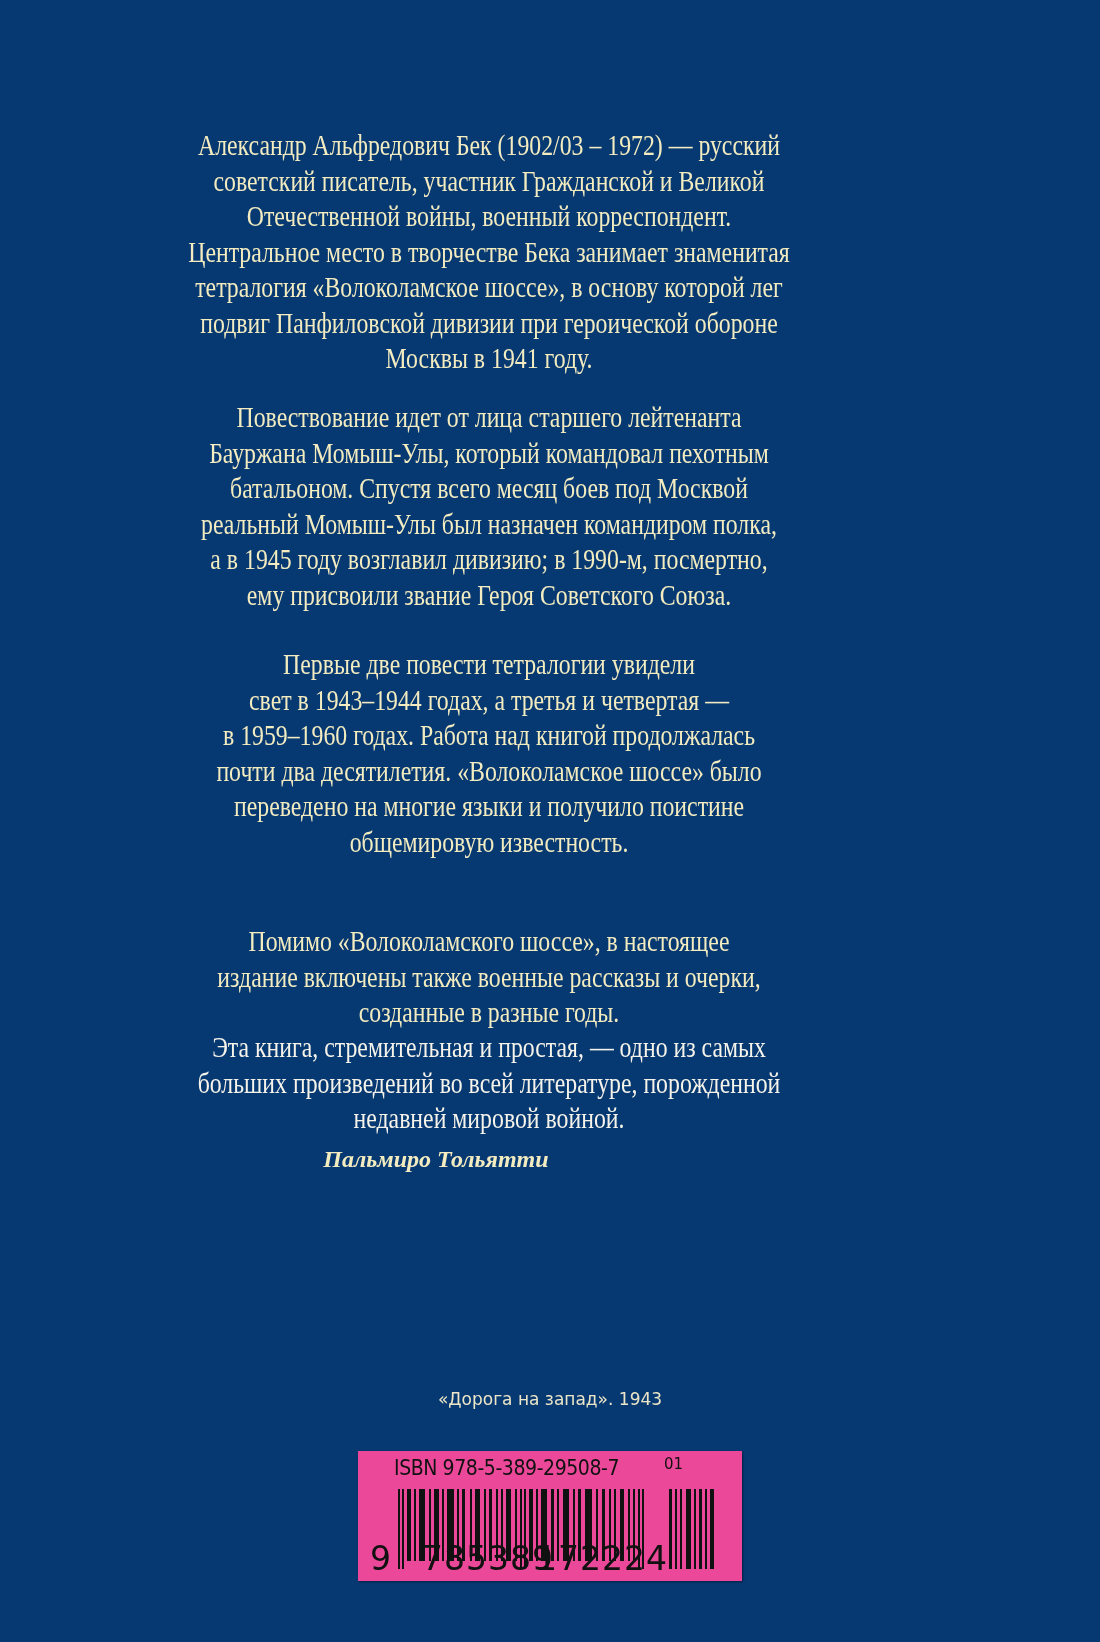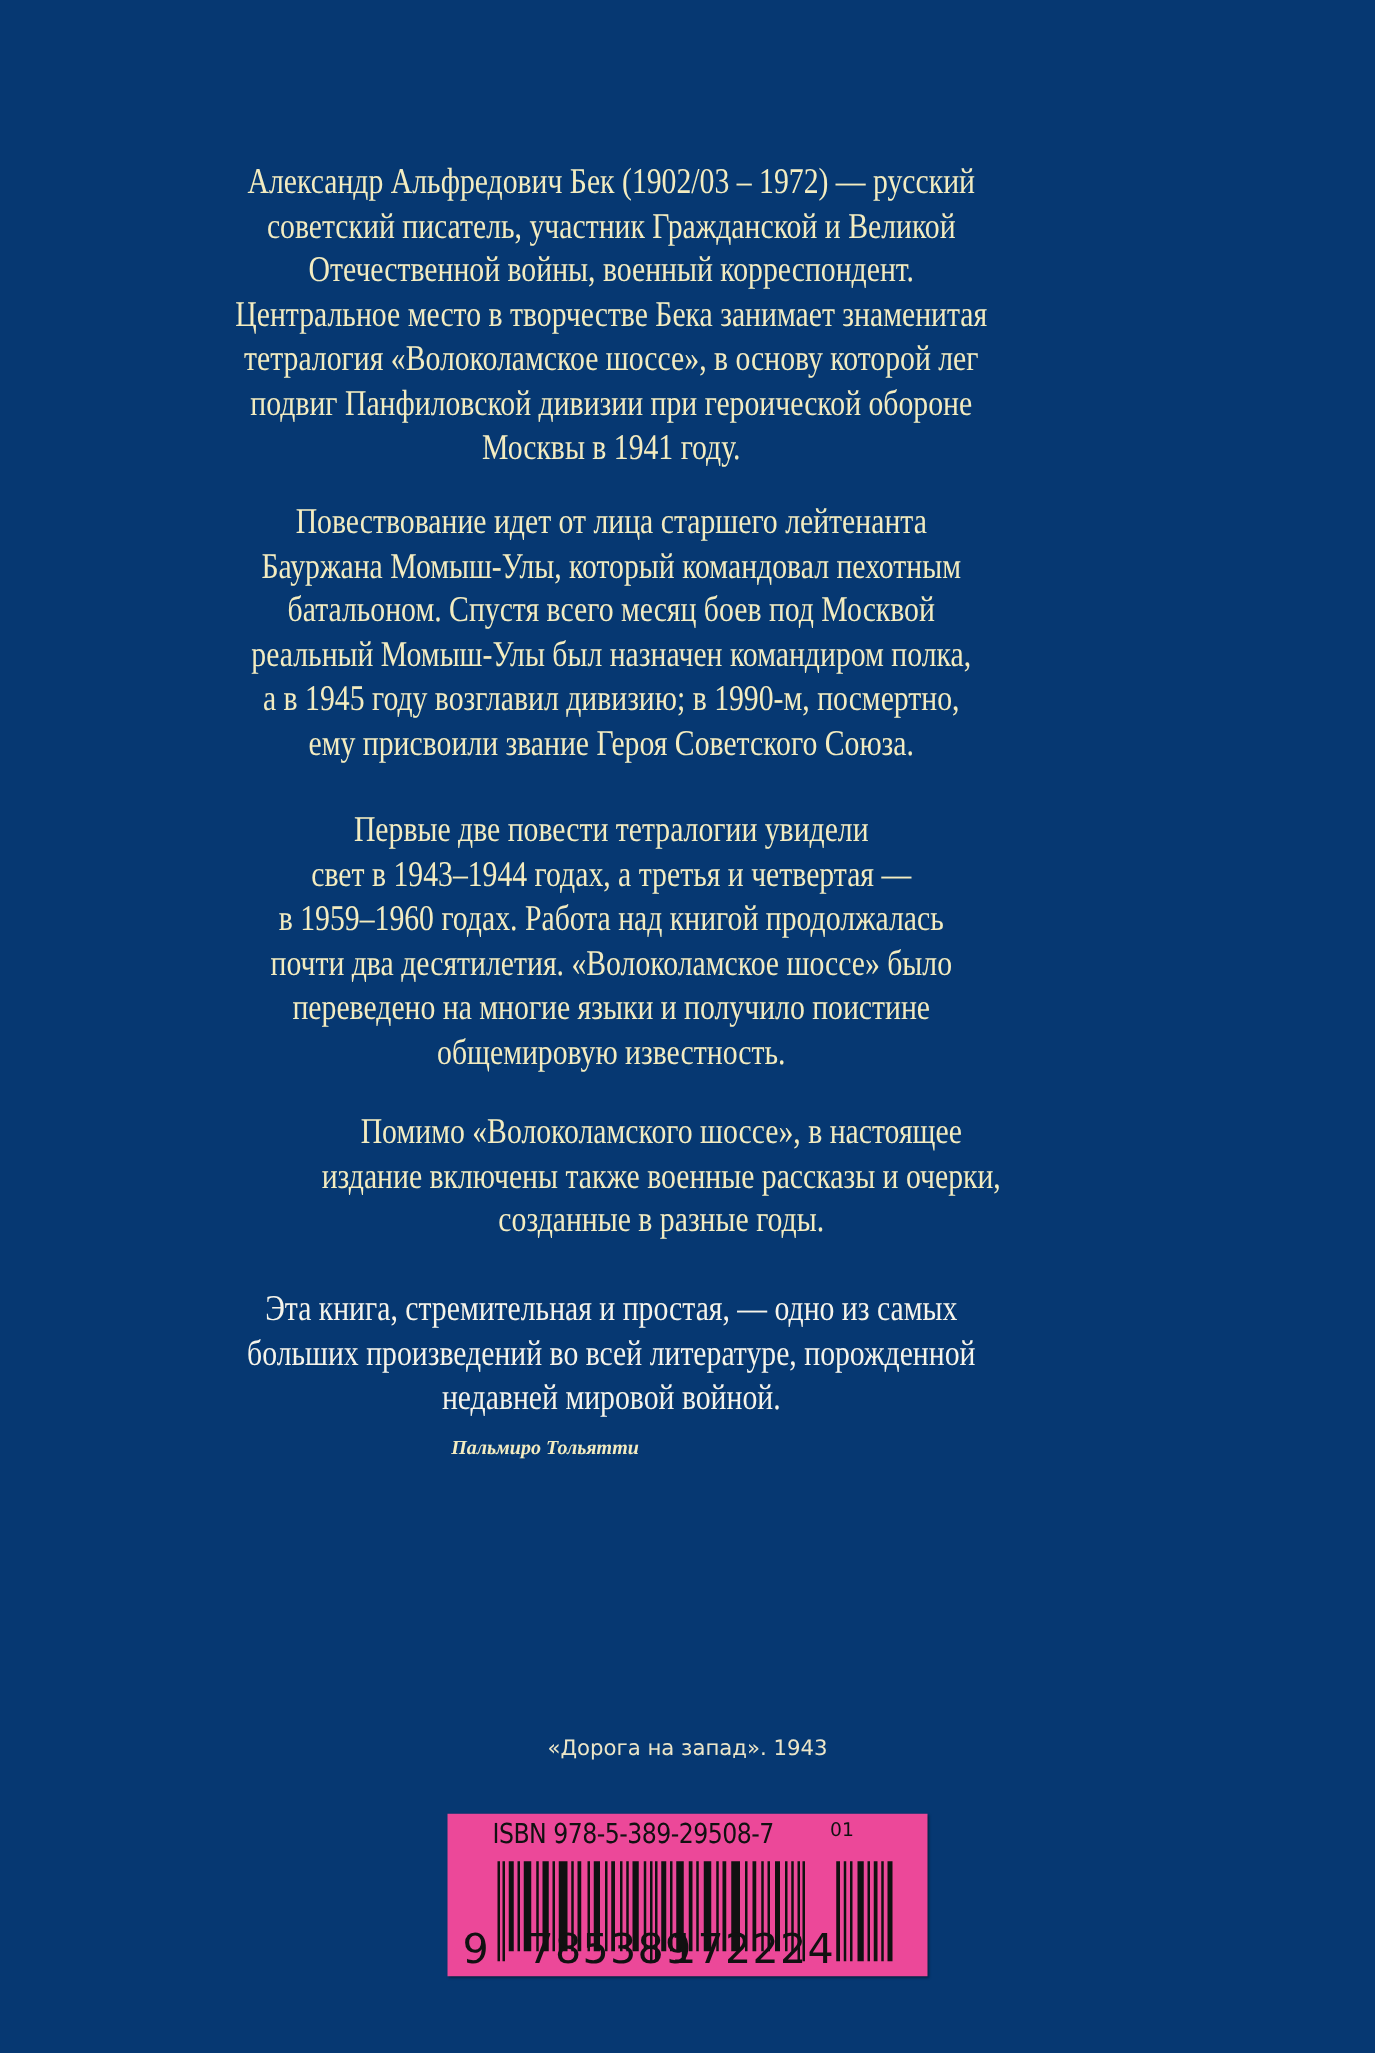--- a/index.html
+++ b/index.html
@@ -16,21 +16,21 @@
   .line {
     display: block; height: 35.5px; line-height: 35.5px;
     font-size: 29px;
     transform: scaleX(0.82); transform-origin: center;
     white-space: nowrap;
   }
   .quote .line { color: #f6f4ea; }
   .signature {
     position: absolute; left: 0; width: 872px; top: 1142px;
     text-align: center; color: #f3ecc0;
-    font-style: italic; font-weight: bold; font-size: 16px; line-height: 34px;
+    font-style: italic; font-weight: bold; font-size: 24px; line-height: 34px;
   }
   .caption {
     position: absolute; left: 0; width: 1100px; top: 1386px;
     text-align: center; color: #ece6c8;
     font-family: "DejaVu Sans", "Liberation Sans", sans-serif;
     font-size: 17px; line-height: 27px;
   }
   .barcode-box {
     position: absolute; left: 358px; top: 1451px; width: 384px; height: 130px;
     background: #ec4899;
@@ -86,21 +86,21 @@
 
   <div class="para" style="top:647px;">
     <span class="line">Первые две повести тетралогии увидели</span>
     <span class="line">свет в 1943–1944 годах, а третья и четвертая —</span>
     <span class="line">в 1959–1960 годах. Работа над книгой продолжалась</span>
     <span class="line">почти два десятилетия. «Волоколамское шоссе» было</span>
     <span class="line">переведено на многие языки и получило поистине</span>
     <span class="line">общемировую известность.</span>
   </div>
 
-  <div class="para" style="top:888px;margin-left:40px;">
+  <div class="para" style="top:924px;">
     <span class="line">Помимо «Волоколамского шоссе», в настоящее</span>
     <span class="line">издание включены также военные рассказы и очерки,</span>
     <span class="line">созданные в разные годы.</span>
   </div>
 
   <div class="para quote" style="top:1030px;">
     <span class="line">Эта книга, стремительная и простая, — одно из самых</span>
     <span class="line">больших произведений во всей литературе, порожденной</span>
     <span class="line">недавней мировой войной.</span>
   </div>

